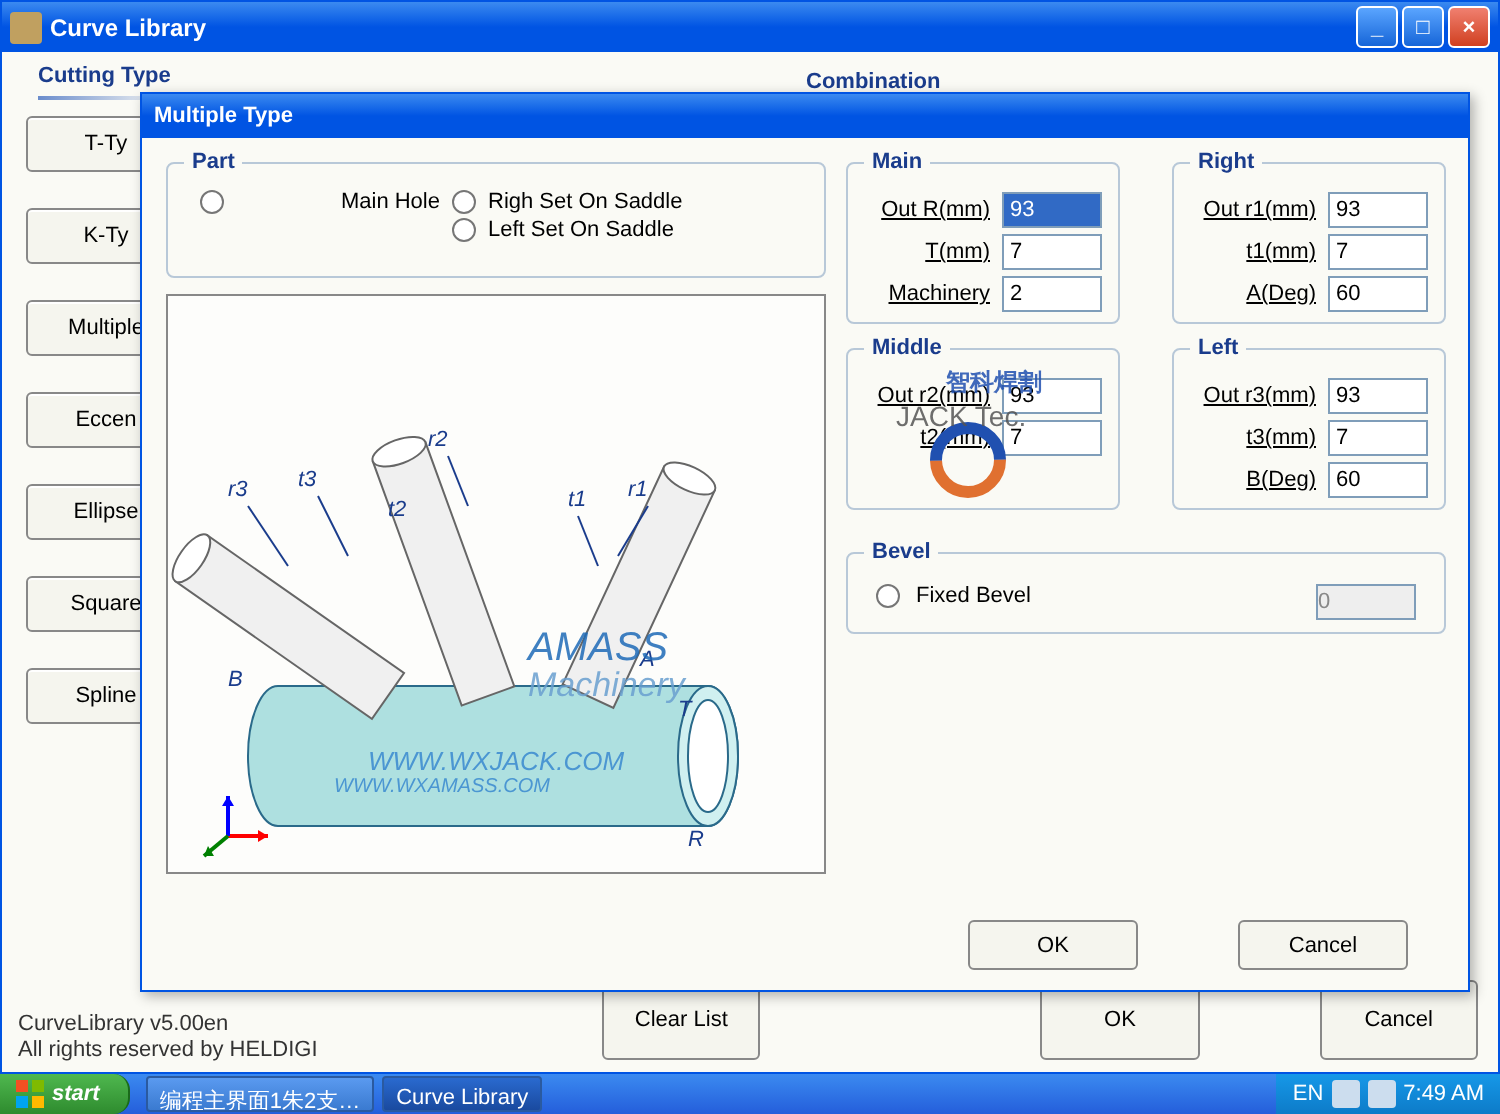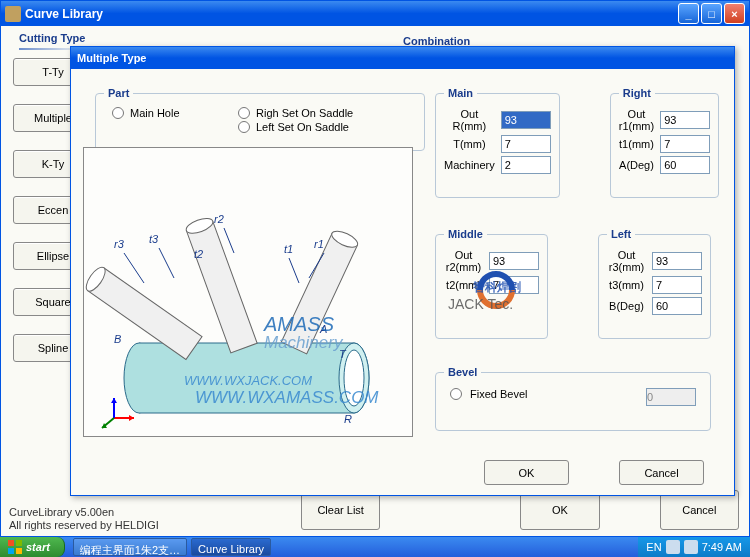--- a/index.html
+++ b/index.html
@@ -26,35 +26,35 @@
 .footer { position: absolute; bottom: 4px; left: 8px; font-size: 11px; color: #333; line-height: 13px; }
 .main-btns { position: absolute; bottom: 6px; left: 300px; right: 10px; display: flex; gap: 60px; justify-content: flex-start; }
 .std-btn { width: 90px; height: 40px; background: #f5f5ee; border: 1px solid #888; border-radius: 3px; cursor: pointer; }
 
 
 .modal { position: absolute; top: 46px; left: 70px; width: 665px; height: 450px; background: #ec4899; border: 1px solid #0054e3; box-shadow: 2px 2px 6px rgba(0,0,0,0.3); }
 .modal-titlebar { height: 22px; background: linear-gradient(to bottom, #3b8af0 0%, #0054e3 50%, #0054e3 100%); color: #fff; padding: 0 6px; display: flex; align-items: center; font-weight: bold; font-size: 12px; }
 
 .modal-body { position: absolute; top: 22px; left: 0; right: 0; bottom: 0; background: #fafaf5; padding: 6px 10px; }
 
-fieldset { border: 1px solid #b8c8d8; border-radius: 4px; padding: 6px 8px 20px 8px; margin: 12px; }
+fieldset { border: 1px solid #b8c8d8; border-radius: 4px; padding: 6px 8px 2px 8px; margin: 0; }
 legend { color: #1a3c8c; font-weight: bold; padding: 0 4px; }
 
 .part-fs { position: absolute; top: 6px; left: 12px; width: 330px; height: 64px; }
 .part-fs .row { display: flex; align-items: center; gap: 6px; margin: 2px 0 2px 8px; }
-.part-fs .col1 { width: 120px; display: flex; align-items: center; gap: 6px; }
+.part-fs .col1 { width: 120px; display: flex; align-items: center; gap: 6px; justify-content: space-between; }
 .part-fs .col2 { display: flex; align-items: center; gap: 6px; }
 
 .diagram { position: absolute; top: 78px; left: 12px; width: 330px; height: 290px; border: 1px solid #888; background: #fdfdfb; overflow: hidden; }
 
 .right-stack { position: absolute; top: 6px; left: 352px; width: 300px; }
 .pair-row { display: flex; gap: 26px; margin-bottom: 6px; }
 .pair-row fieldset { flex: 1; }
 .field { display: flex; align-items: center; margin: 3px 0; }
-.field label { flex: 1; text-align: center; padding-right: 6px; }
+.field label { flex: 1; text-align: right; padding-right: 6px; text-decoration: underline; }
 .field input { width: 50px; height: 18px; border: 1px solid #7f9db9; padding: 0 3px; background: #fff; }
 .field input.sel { background: #316ac5; color: #fff; }
 
 .bevel-fs { margin-top: 4px; }
 .bevel-row { display: flex; gap: 8px; padding: 4px 6px; }
 .bevel-row input[type=text] { width: 50px; height: 18px; border: 1px solid #7f9db9; background: #eee; color: #888; }
 
 .modal-btns { position: absolute; bottom: 10px; right: 30px; display: flex; gap: 50px; }
 .modal-btns .std-btn { width: 85px; height: 25px; }
 
@@ -82,22 +82,22 @@
       <div class="win-btn">_</div>
       <div class="win-btn">□</div>
       <div class="win-btn close">×</div>
     </div>
   </div>
   <div class="main-body">
     <div class="cutting-col">
       <div class="section-title">Cutting Type</div>
       <div class="hr"></div>
       <button class="cut-btn">T-Ty</button>
+      <button class="cut-btn">K-Ty</button>
       <button class="cut-btn">Multiple</button>
-      <button class="cut-btn">K-Ty</button>
       <button class="cut-btn">Eccen</button>
       <button class="cut-btn">Ellipse</button>
       <button class="cut-btn">Square</button>
       <button class="cut-btn">Spline</button>
     </div>
     <div class="combination">
       <div class="section-title">Combination</div>
       <div class="hr"></div>
     </div>
     <div class="footer">
@@ -187,21 +187,21 @@
           <line x1="40" y1="105" x2="60" y2="135"></line>
           <line x1="75" y1="100" x2="90" y2="130"></line>
           <line x1="140" y1="80" x2="150" y2="105"></line>
           <line x1="205" y1="110" x2="215" y2="135"></line>
           <line x1="240" y1="105" x2="225" y2="130"></line>
         </g>
       </svg>
       <div class="wm" style="top:165px;left:180px;color:#1e6bb8;font-size:20px">AMASS</div>
       <div class="wm" style="top:185px;left:180px;color:#6aa0d0;font-size:17px">Machinery</div>
       <div class="wm" style="top:225px;left:100px;color:#3a8ad0;font-size:13px">WWW.WXJACK.COM</div>
-      <div class="wm" style="top:240px;left:111px;color:#3a8ad0;font-size:17px">WWW.WXAMASS.COM</div>
+      <div class="wm" style="top:240px;left:83px;color:#3a8ad0;font-size:10px">WWW.WXAMASS.COM</div>
     </div>
 
     <div class="right-stack">
       <div class="pair-row">
         <fieldset>
           <legend>Main</legend>
           <div class="field">
               <label>Out R(mm)</label>
               <input type="text" class="sel" value="93" style="">
             </div>

